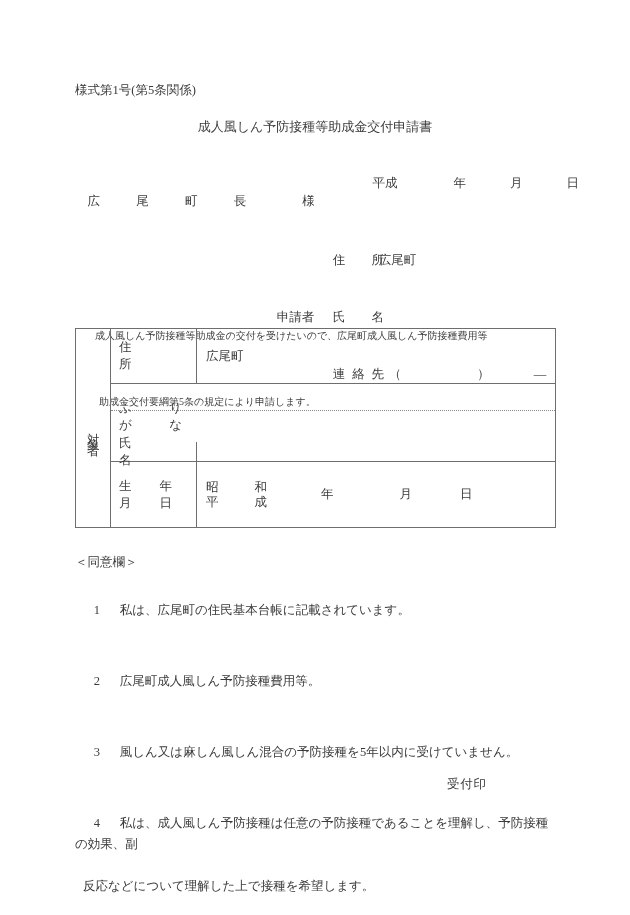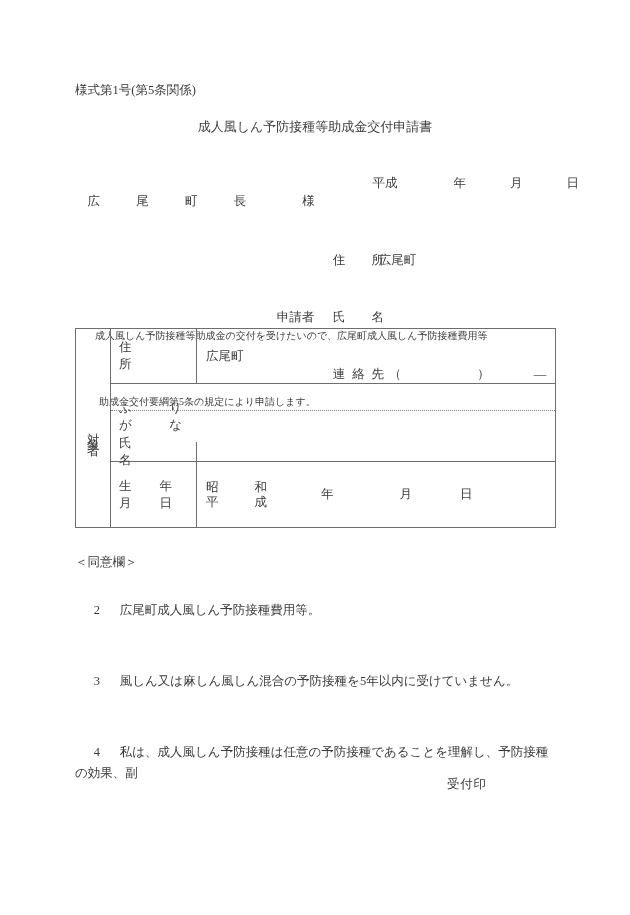--- a/index.html
+++ b/index.html
@@ -311,29 +311,33 @@
             <span id="birth-d">日</span>
         </div>
       </div>
 
     </div>
   </div>
 
   <div id="consent">
     <span id="consent-heading">＜同意欄＞</span>
 
+    <span class="consent-item">
+      <span class="c-num">1</span><span class="c-text">私は、広尾町の住民基本台帳に記載されています。</span>
+    </span>
 
     <span class="consent-item">
       <span class="c-num">2</span><span class="c-text">広尾町成人風しん予防接種費用等。</span>
     </span>
 
     <span class="consent-item">
       <span class="c-num">3</span><span class="c-text">風しん又は麻しん風しん混合の予防接種を5年以内に受けていません。</span>
     </span>
 
     <span class="consent-item">
       <span class="c-num">4</span><span class="c-text">私は、成人風しん予防接種は任意の予防接種であることを理解し、予防接種の効果、副</span>
+      <span class="c-cont">反応などについて理解した上で接種を希望します。</span>
     </span>
   </div>
 
   <div id="stamp">受付印</div>
 
 </div>
 
 </body></html>

